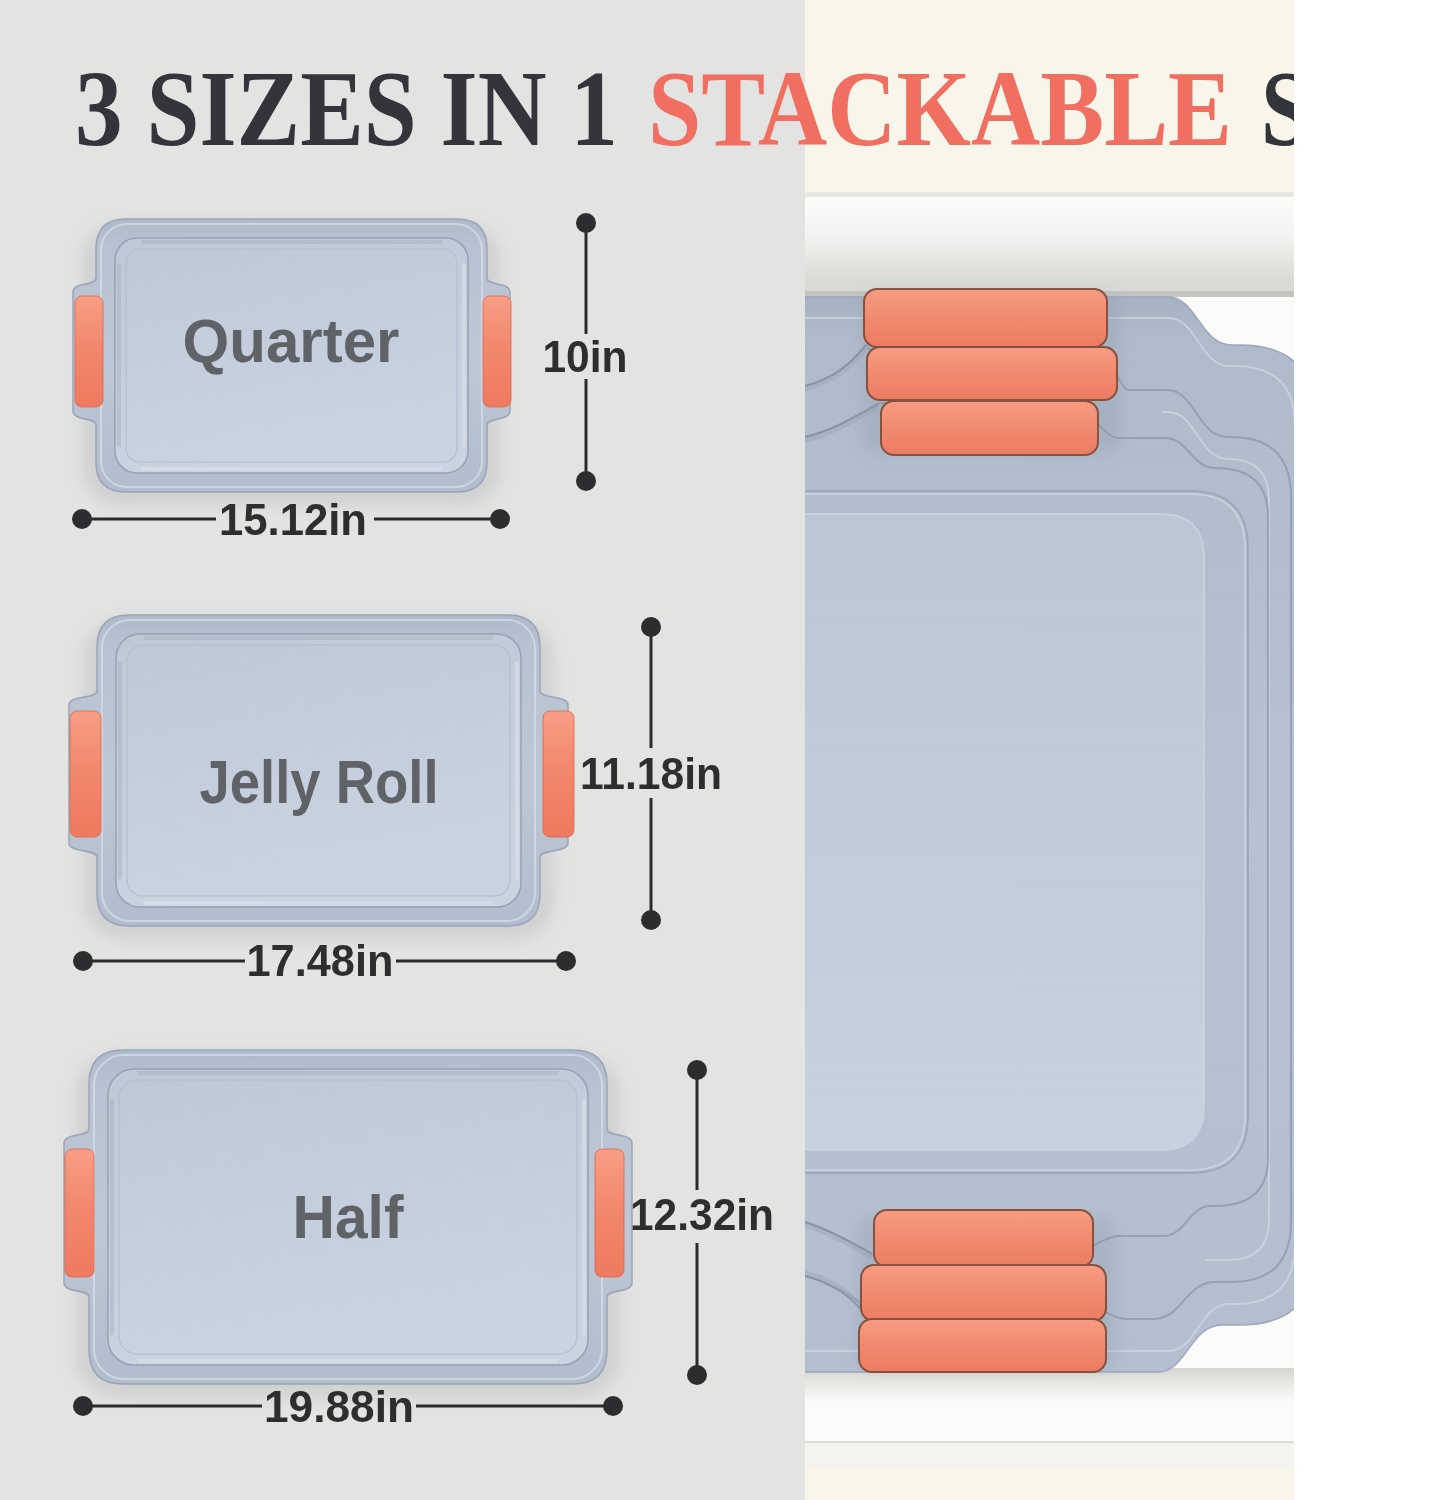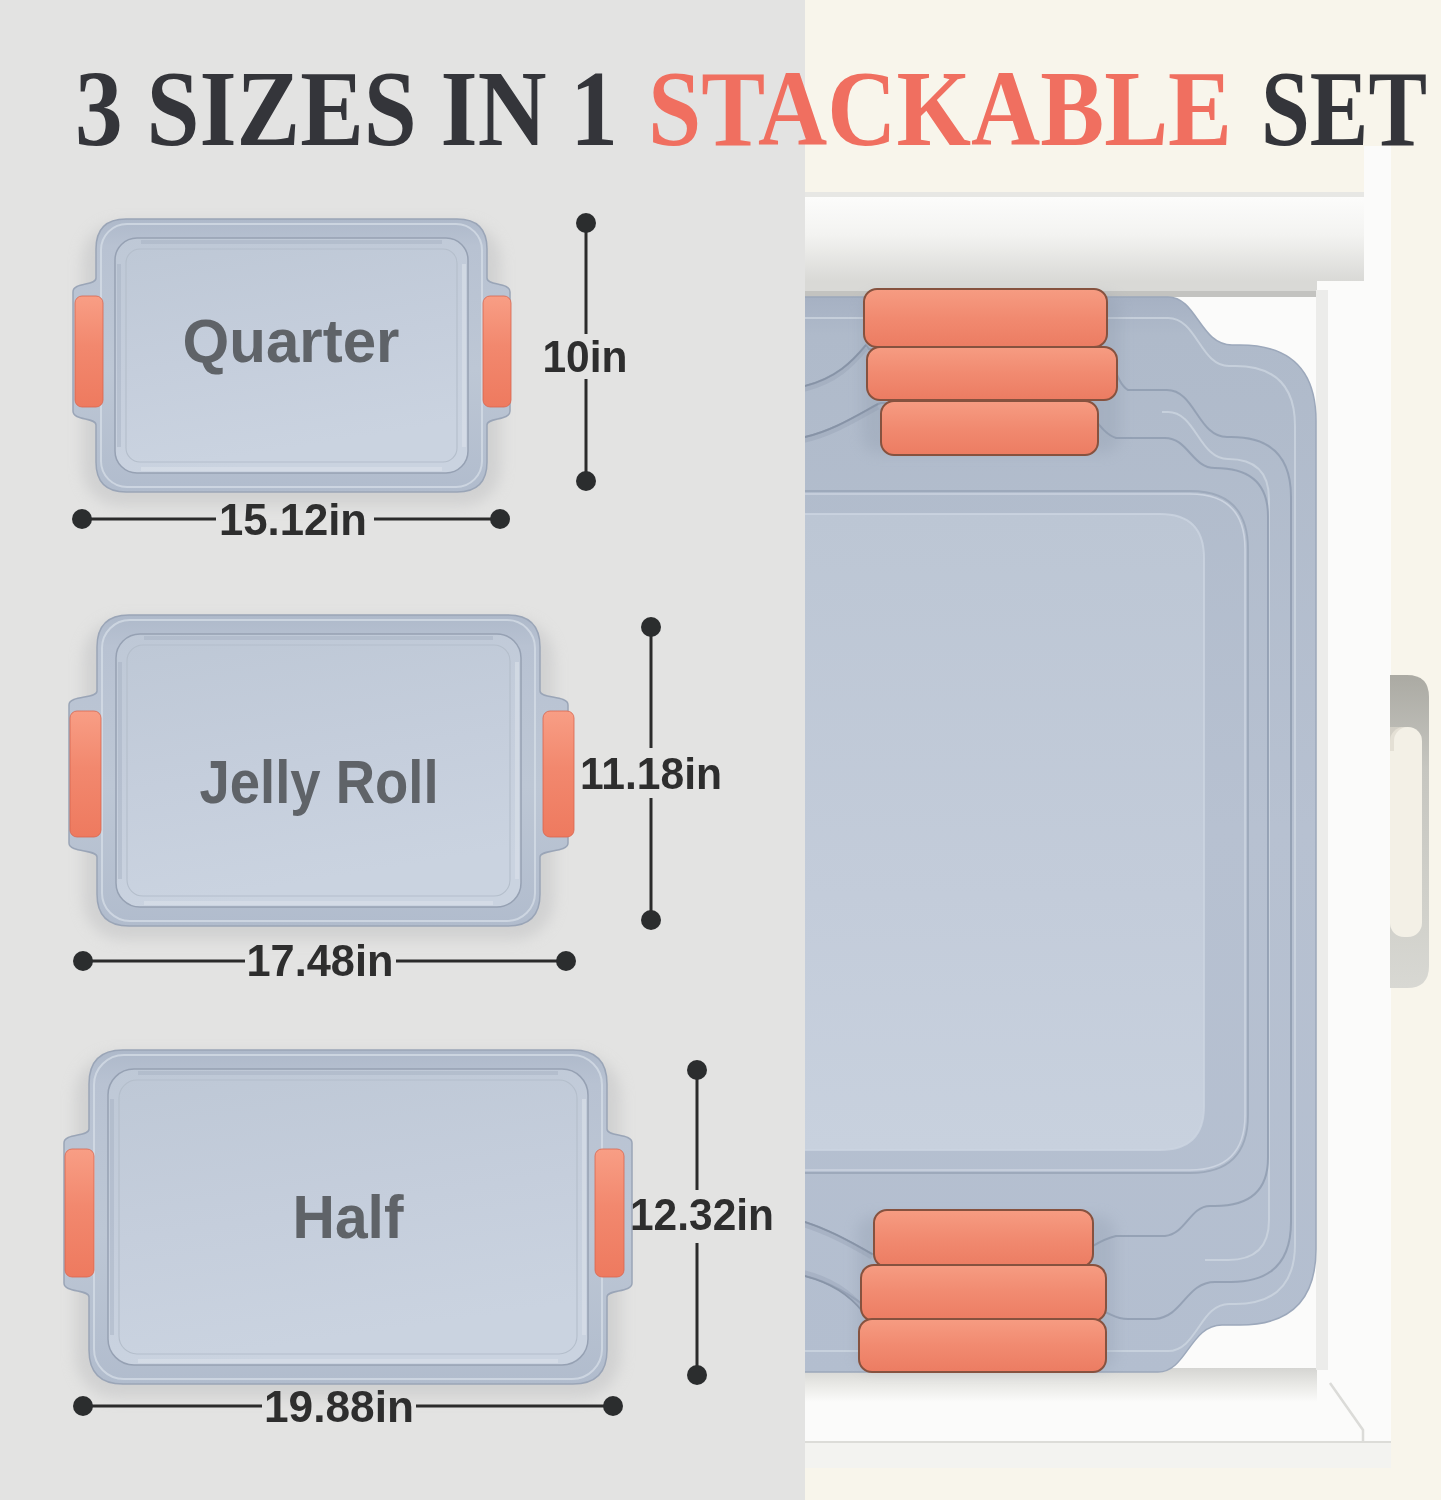--- a/index.html
+++ b/index.html
@@ -1,14 +1,14 @@
 <!DOCTYPE html>
 <html><head><meta charset="utf-8"><style>
 html,body{margin:0;padding:0;background:#fff}
-.page{position:relative;width:1441px;height:1500px;overflow:hidden;font-family:"Liberation Sans",sans-serif}
+.page{position:relative;width:1294px;height:1500px;overflow:hidden;font-family:"Liberation Sans",sans-serif}
 </style></head><body>
 <div class="page">
 <svg width="1441" height="1500" viewBox="0 0 1441 1500">
 <defs>
 <linearGradient id="trayBody" x1="0" y1="0" x2="0" y2="1">
  <stop offset="0" stop-color="#aeb9ca"></stop>
           <stop offset="0.10" stop-color="#b8c2d2"></stop>
  <stop offset="0.55" stop-color="#bdc7d5"></stop>
           <stop offset="1" stop-color="#b1bccd"></stop>
         </linearGradient>

